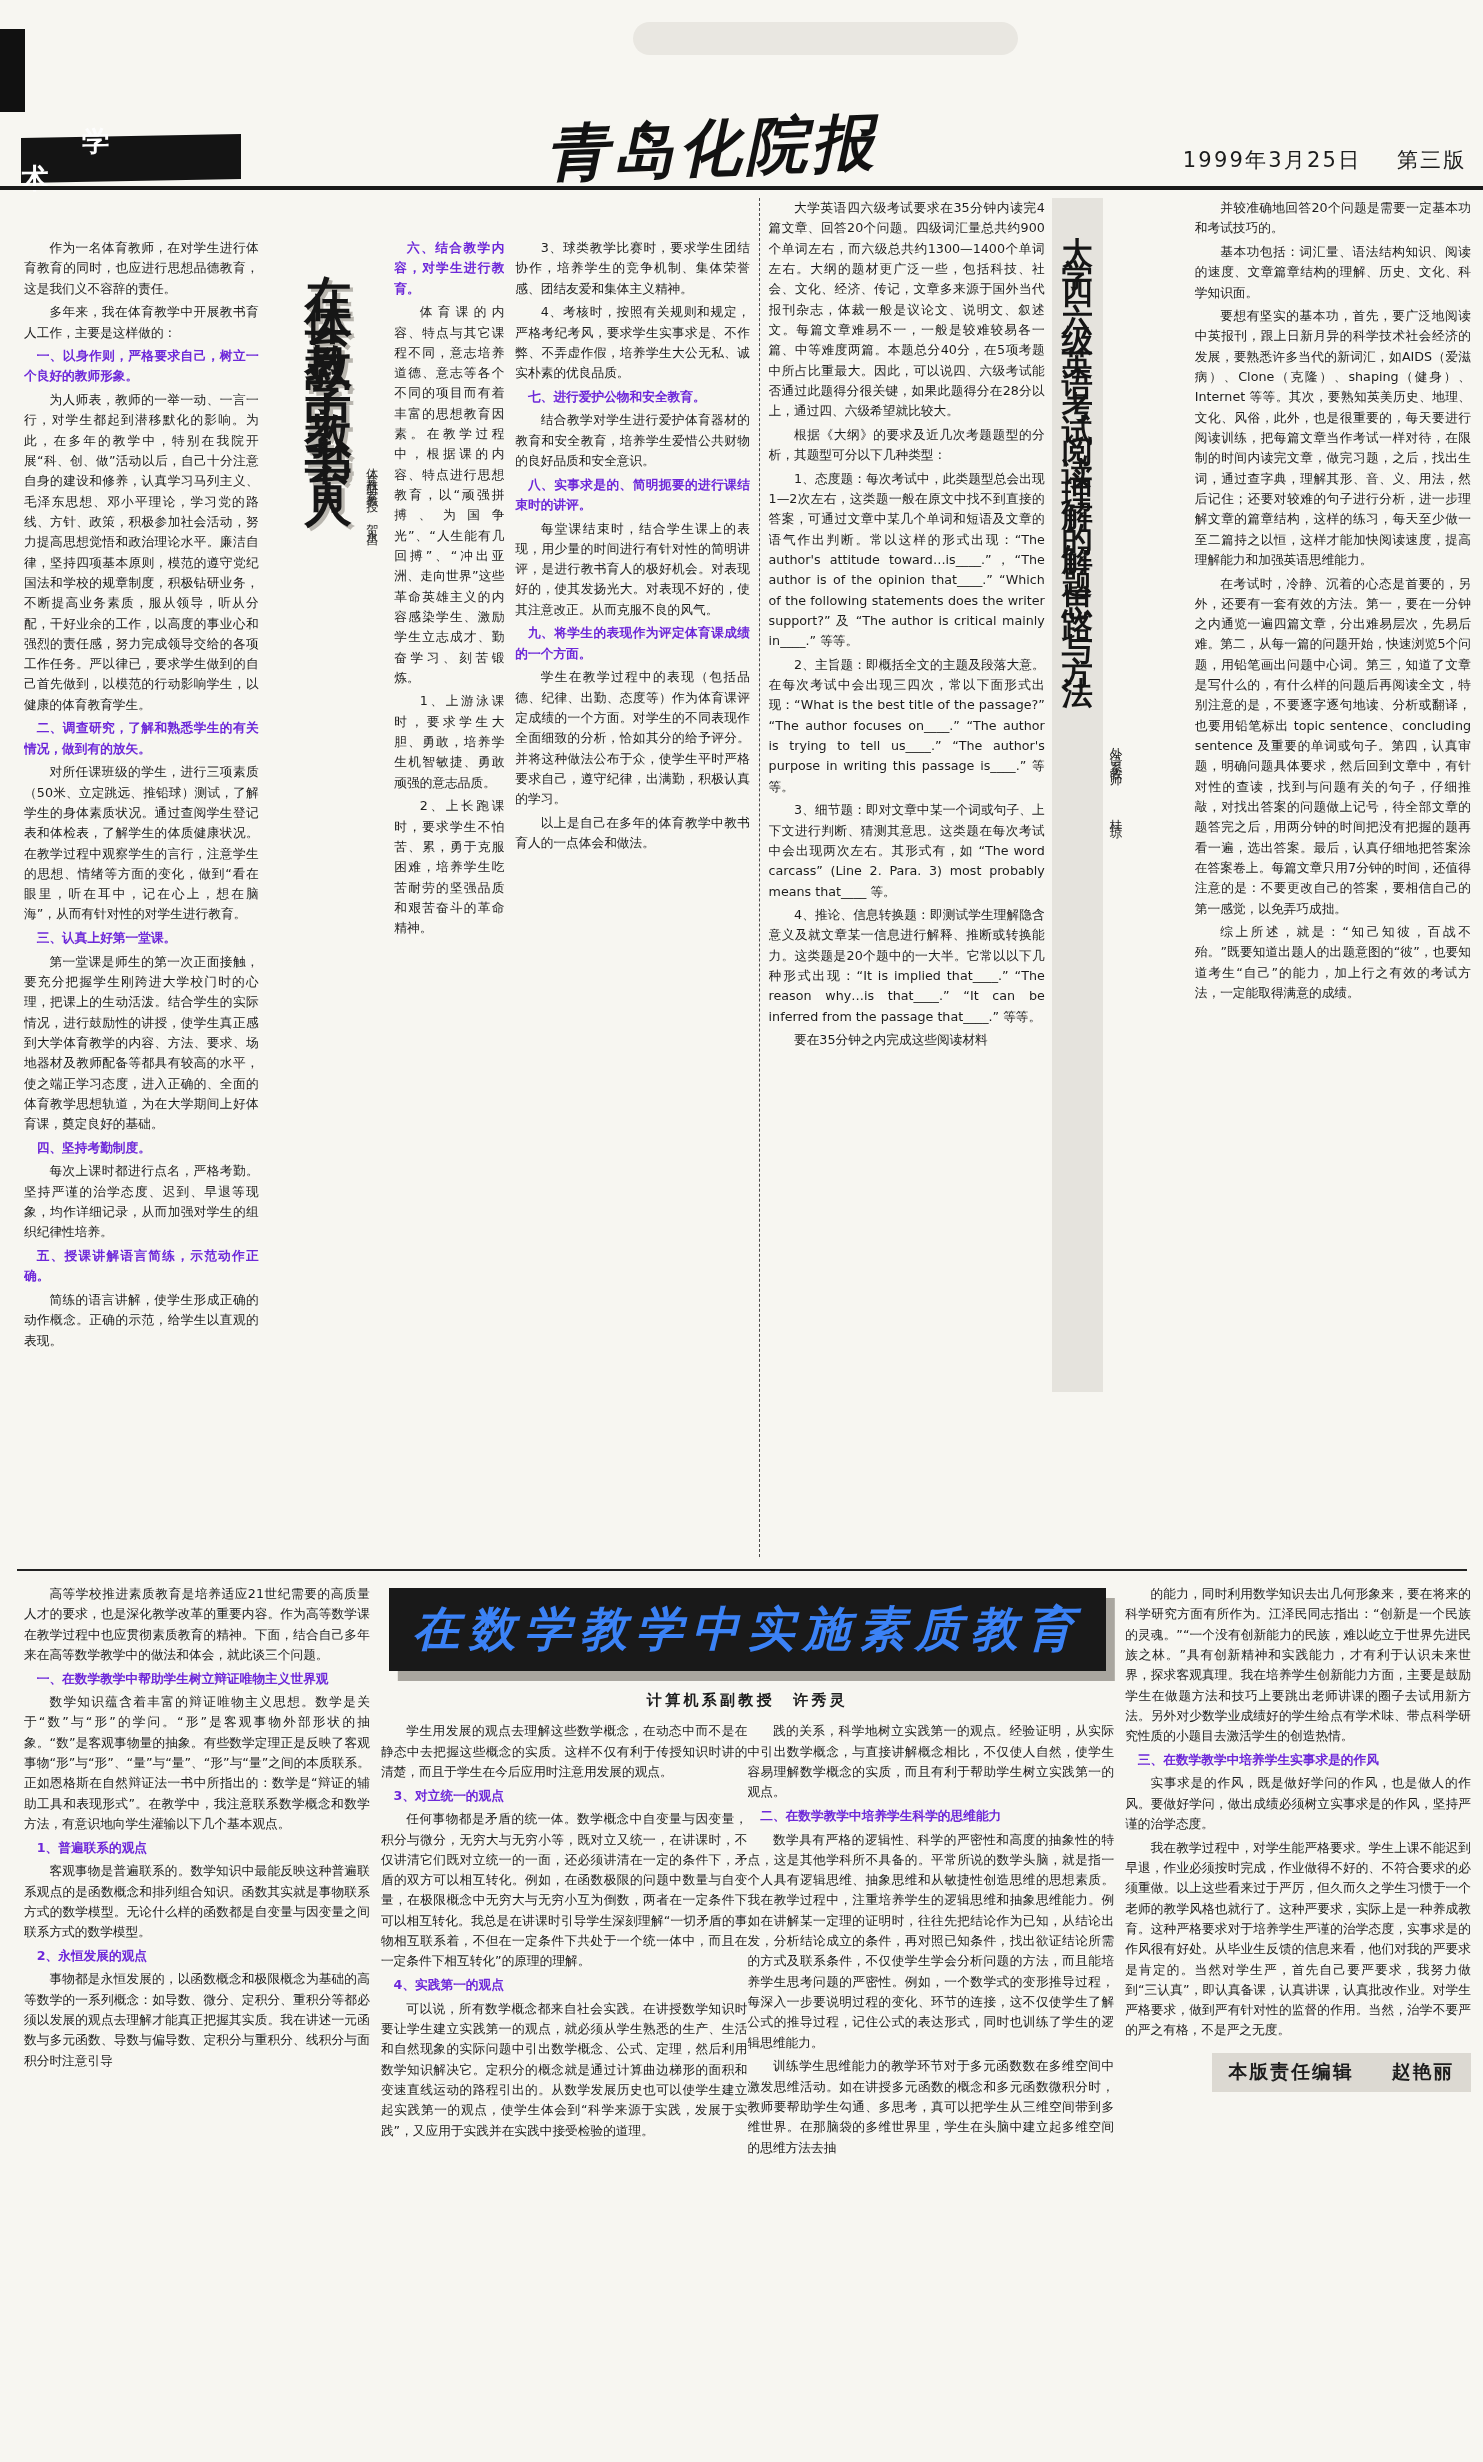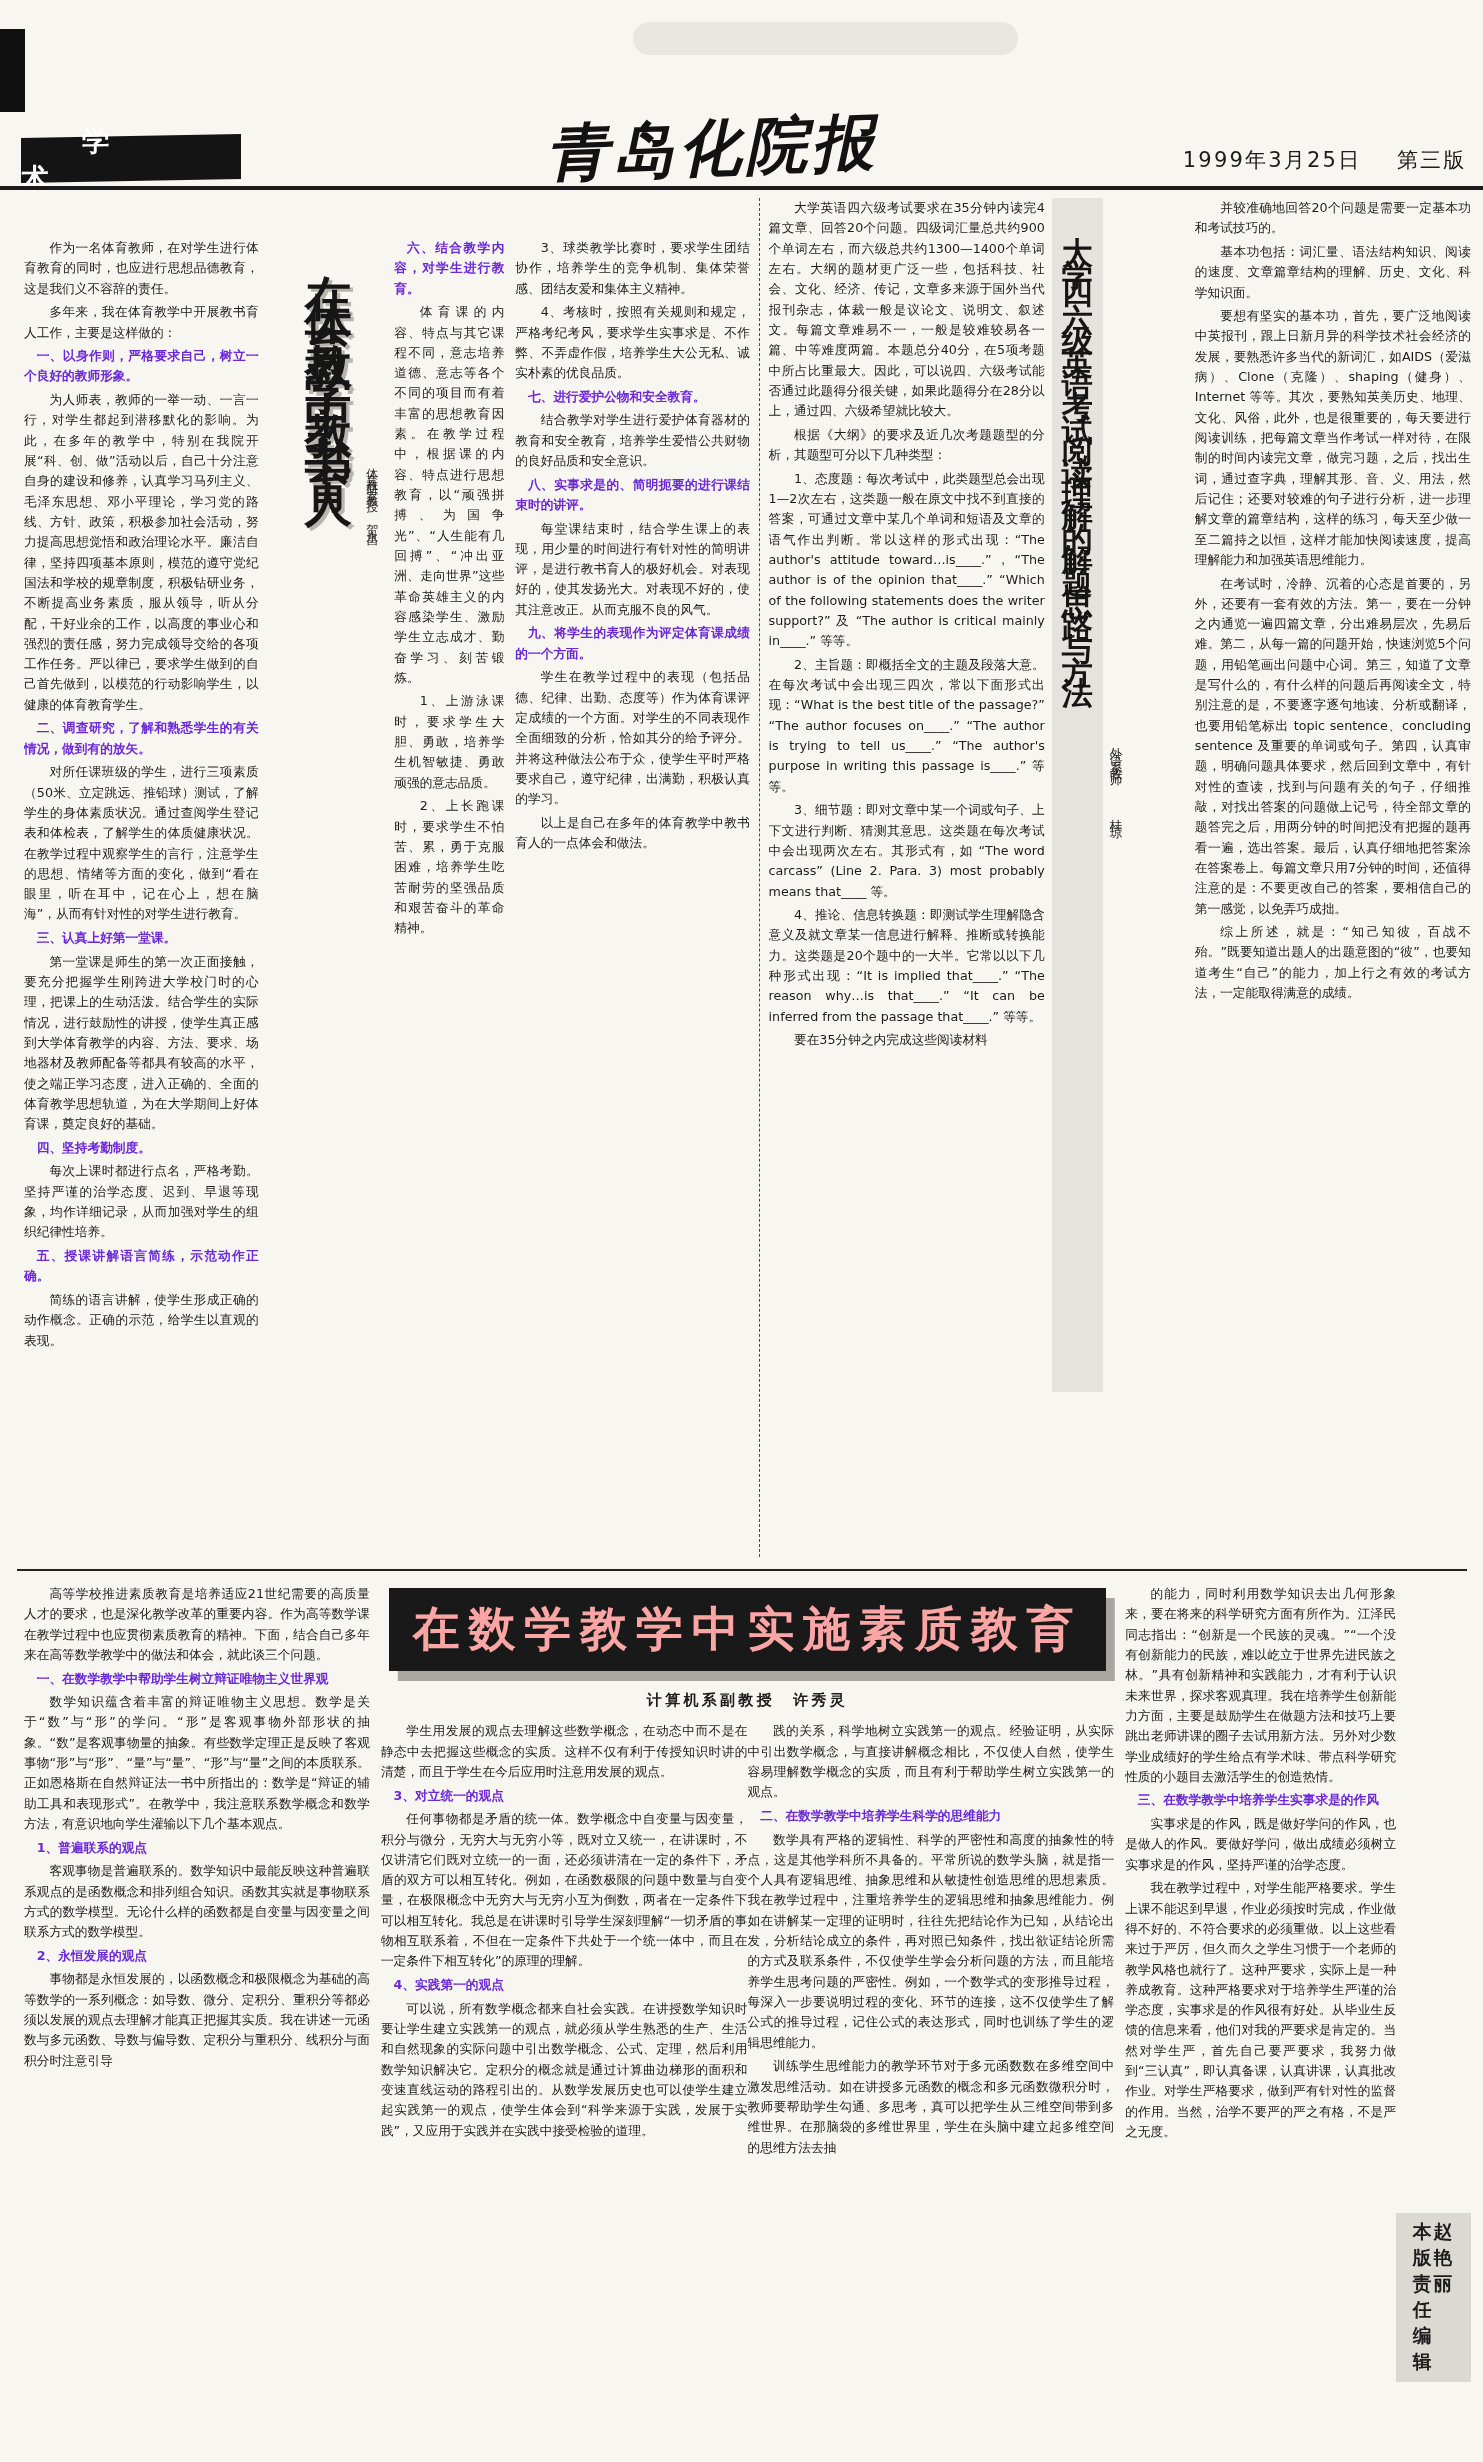--- a/index.html
+++ b/index.html
@@ -74,22 +74,22 @@
     display:flex;gap:11px;overflow:hidden;
   }
   .bcol{flex:1;overflow:hidden;}
   .bmid{flex:2.12;display:flex;flex-direction:column;}
   .banner{
     margin:4.4px 7.7px 0 7.7px;height:83px;background:#191919;
     display:flex;align-items:center;justify-content:center;
     box-shadow:8.8px 10px 0 #a9a69f;
   }
   .banner-text{
-    color:#fca5a5;font-size:47px;font-weight:900;letter-spacing:8.8px;
-    font-family:"DejaVu Serif",serif;white-space:nowrap;
+    color:#3b82f6;font-size:47px;font-weight:900;letter-spacing:8.8px;
+    font-family:"DejaVu Serif",serif;white-space:nowrap;font-style:italic;
   }
   .b-byline{text-align:center;font-size:15px;font-weight:bold;margin:20px 0 11px 0;letter-spacing:3.3px;}
   .bmid-cols{flex:1;display:flex;gap:0;overflow:hidden;}
   .editor-box{
     background:#dcd9d2;font-size:18.7px;font-weight:bold;
     padding:6.6px 16.5px;margin-top:8.8px;align-self:flex-end;width:259px;
     display:flex;justify-content:space-between;box-sizing:border-box;letter-spacing:2.2px;
   }
 </style>
 </head>
@@ -206,21 +206,21 @@
           </div>
         <div class="bcol">
             <p class="para">践的关系，科学地树立实践第一的观点。经验证明，从实际中引出数学概念，与直接讲解概念相比，不仅使人自然，使学生容易理解数学概念的实质，而且有利于帮助学生树立实践第一的观点。</p>
             <p class="subhead">二、在数学教学中培养学生科学的思维能力</p>
             <p class="para">数学具有严格的逻辑性、科学的严密性和高度的抽象性的特点，这是其他学科所不具备的。平常所说的数学头脑，就是指一个人具有逻辑思维、抽象思维和从敏捷性创造思维的思想素质。我在教学过程中，注重培养学生的逻辑思维和抽象思维能力。例如在讲解某一定理的证明时，往往先把结论作为已知，从结论出发，分析结论成立的条件，再对照已知条件，找出欲证结论所需的方式及联系条件，不仅使学生学会分析问题的方法，而且能培养学生思考问题的严密性。例如，一个数学式的变形推导过程，每深入一步要说明过程的变化、环节的连接，这不仅使学生了解公式的推导过程，记住公式的表达形式，同时也训练了学生的逻辑思维能力。</p>
             <p class="para">训练学生思维能力的教学环节对于多元函数数在多维空间中激发思维活动。如在讲授多元函数的概念和多元函数微积分时，教师要帮助学生勾通、多思考，真可以把学生从三维空间带到多维世界。在那脑袋的多维世界里，学生在头脑中建立起多维空间的思维方法去抽</p>
           </div>
       </div>
     </div>
 
-    <div class="bcol" style="display:flex;flex-direction:row;">
+    <div class="bcol" style="display:flex;flex-direction:column;">
       <div>
           <p class="para">的能力，同时利用数学知识去出几何形象来，要在将来的科学研究方面有所作为。江泽民同志指出：“创新是一个民族的灵魂。”“一个没有创新能力的民族，难以屹立于世界先进民族之林。”具有创新精神和实践能力，才有利于认识未来世界，探求客观真理。我在培养学生创新能力方面，主要是鼓励学生在做题方法和技巧上要跳出老师讲课的圈子去试用新方法。另外对少数学业成绩好的学生给点有学术味、带点科学研究性质的小题目去激活学生的创造热情。</p>
           <p class="subhead">三、在数学教学中培养学生实事求是的作风</p>
           <p class="para">实事求是的作风，既是做好学问的作风，也是做人的作风。要做好学问，做出成绩必须树立实事求是的作风，坚持严谨的治学态度。</p>
           <p class="para">我在教学过程中，对学生能严格要求。学生上课不能迟到早退，作业必须按时完成，作业做得不好的、不符合要求的必须重做。以上这些看来过于严厉，但久而久之学生习惯于一个老师的教学风格也就行了。这种严要求，实际上是一种养成教育。这种严格要求对于培养学生严谨的治学态度，实事求是的作风很有好处。从毕业生反馈的信息来看，他们对我的严要求是肯定的。当然对学生严，首先自己要严要求，我努力做到“三认真”，即认真备课，认真讲课，认真批改作业。对学生严格要求，做到严有针对性的监督的作用。当然，治学不要严的严之有格，不是严之无度。</p>
         </div>
       <div class="editor-box">
         <span>本版责任编辑</span>
         <span>赵艳丽</span>
       </div>

